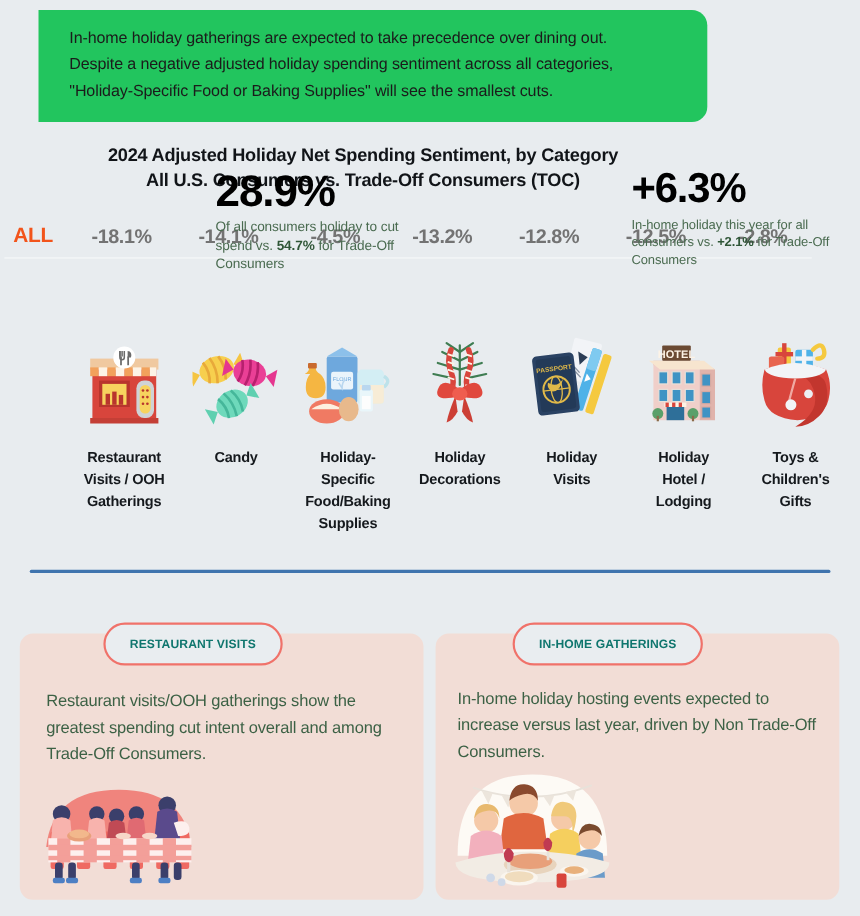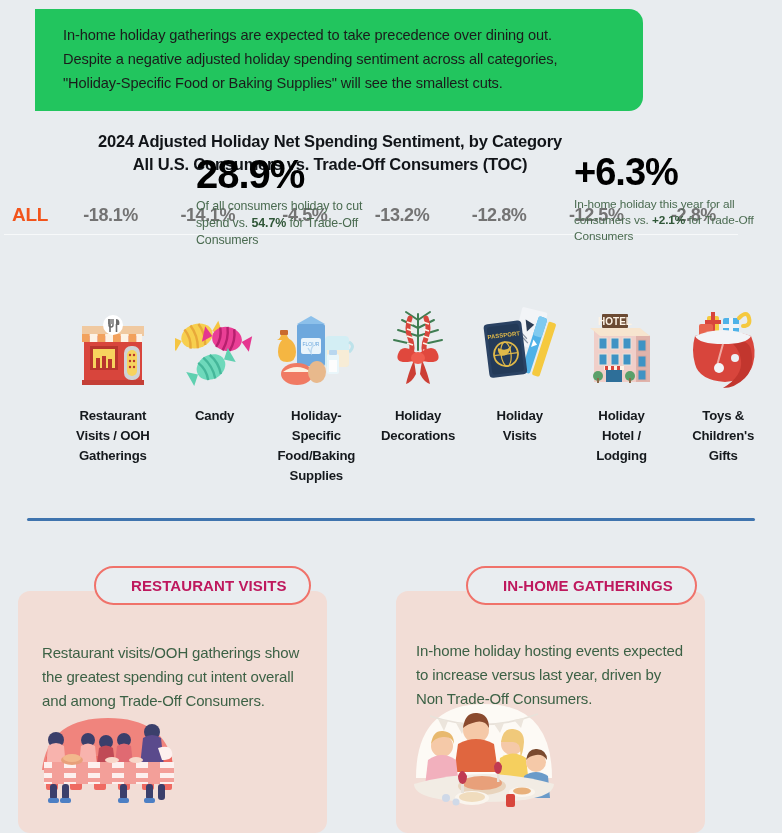--- a/index.html
+++ b/index.html
@@ -67,33 +67,33 @@
 
   
   .divider {
     position: absolute; left: 27px; top: 518px; width: 728px; height: 3px;
     background: #3f74ae; border-radius: 2px;
   }
 
   
   .cards { position: absolute; left: 0; top: 566px; width: 782px; height: 267px; }
   .card {
-    position: absolute; top: 25px; width: 309px; height: 242px;
+    position: absolute; top: 10px; width: 367px; height: 242px;
     background: #f2ddd6; border-radius: 12px;
   }
   .card.left { left: 18px; }
   .card.right { left: 396px; }
   .pill {
     position: absolute; top: 0px; height: 39px;
     border: 2px solid #f0726a; background: #e9edf0;
     border-radius: 22px; display: flex; align-items: center; justify-content: center;
     padding: 0 22px; z-index: 5;
   }
   .pill span {
-    font-size: 15px; font-weight: bold; color: #be185d; letter-spacing: 0.1px; margin-left: 13px;
+    font-size: 11px; font-weight: bold; color: #0f766e; letter-spacing: 0.1px;
   }
   .pill.left { left: 94px; }
   .pill.right { left: 466px; }
 
   .card .body {
     position: absolute; left: 24px; top: 50px; right: 16px;
     font-size: 15px; line-height: 24px; color: #3c6145; letter-spacing: -0.15px;
   }
   .card.right .body { left: 20px; top: 48px; }
 

